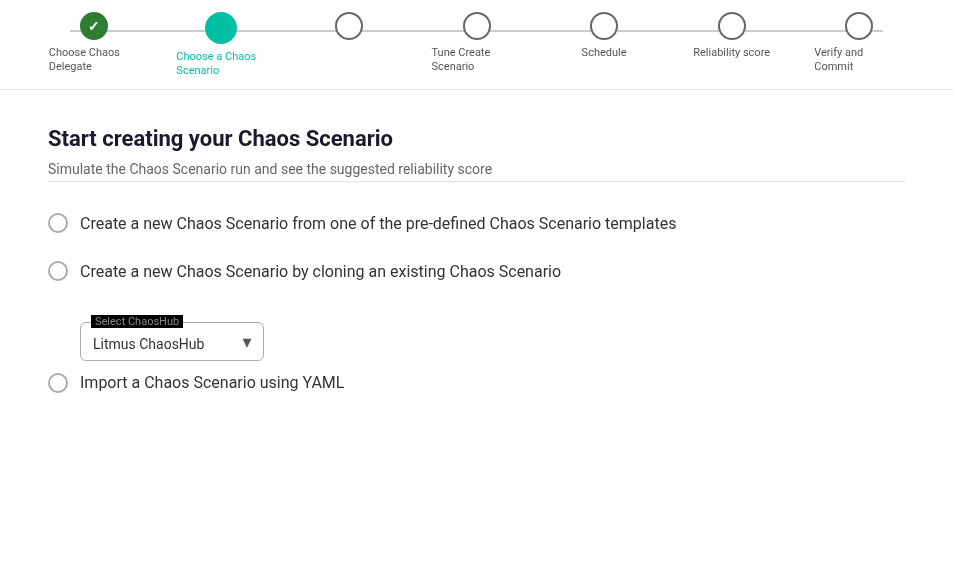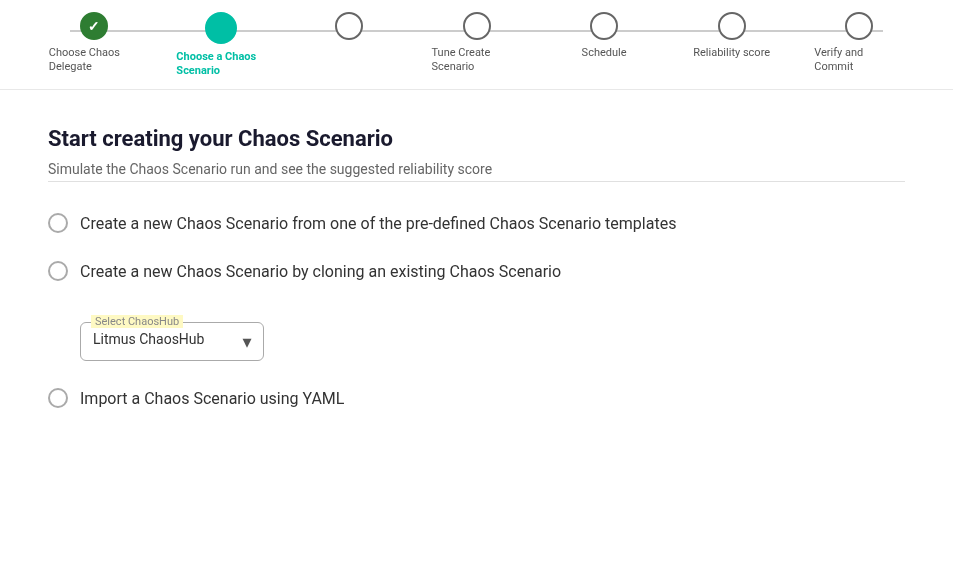--- a/index.html
+++ b/index.html
@@ -73,21 +73,21 @@
     }
     .step-label {
       font-size: 11px;
       text-align: left;
       color: #555;
       line-height: 1.3;
       max-width: 90px;
     }
     .step-label.active-label {
       color: #00bfa5;
-      font-weight: 700;
+      font-weight: 400;
     }
 
     
     .main-content {
       padding: 36px 48px;
     }
     .page-title {
       font-size: 22px;
       font-weight: 700;
       color: #1a1a2e;
@@ -151,29 +151,29 @@
       border: 1px solid #aaa;
       border-radius: 6px;
       padding: 4px 12px 8px 12px;
       display: inline-block;
       min-width: 170px;
       position: relative;
     }
     .select-hub-label {
       font-size: 11px;
       color: #888;
-      background: #fef9c3;
+      background: #000000;
       position: absolute;
       top: -8px;
       left: 10px;
       padding: 0 4px;
     }
     .select-hub-inner {
       display: flex;
-      align-items: flex-start;
+      align-items: flex-end;
       justify-content: space-between;
       padding-top: 4px;
       gap: 38px;
     }
     .select-hub-value {
       font-size: 14px;
       color: #333;
     }
     .chevron-down {
       font-size: 18px;
@@ -251,18 +251,18 @@
   
   <div class="select-hub-container">
     <span class="select-hub-label">Select ChaosHub</span>
     <div class="select-hub-inner">
       <span class="select-hub-value">Litmus ChaosHub</span>
       <span class="chevron-down">▾</span>
     </div>
   </div>
 
   
-  <div class="radio-option" style="margin-top:16px;">
+  <div class="radio-option" style="margin-top:0;align-items:center;">
     <div class="radio-input"></div>
     <span class="radio-label">Import a Chaos Scenario using YAML</span>
   </div>
 
 </div>
 
 </body></html>

